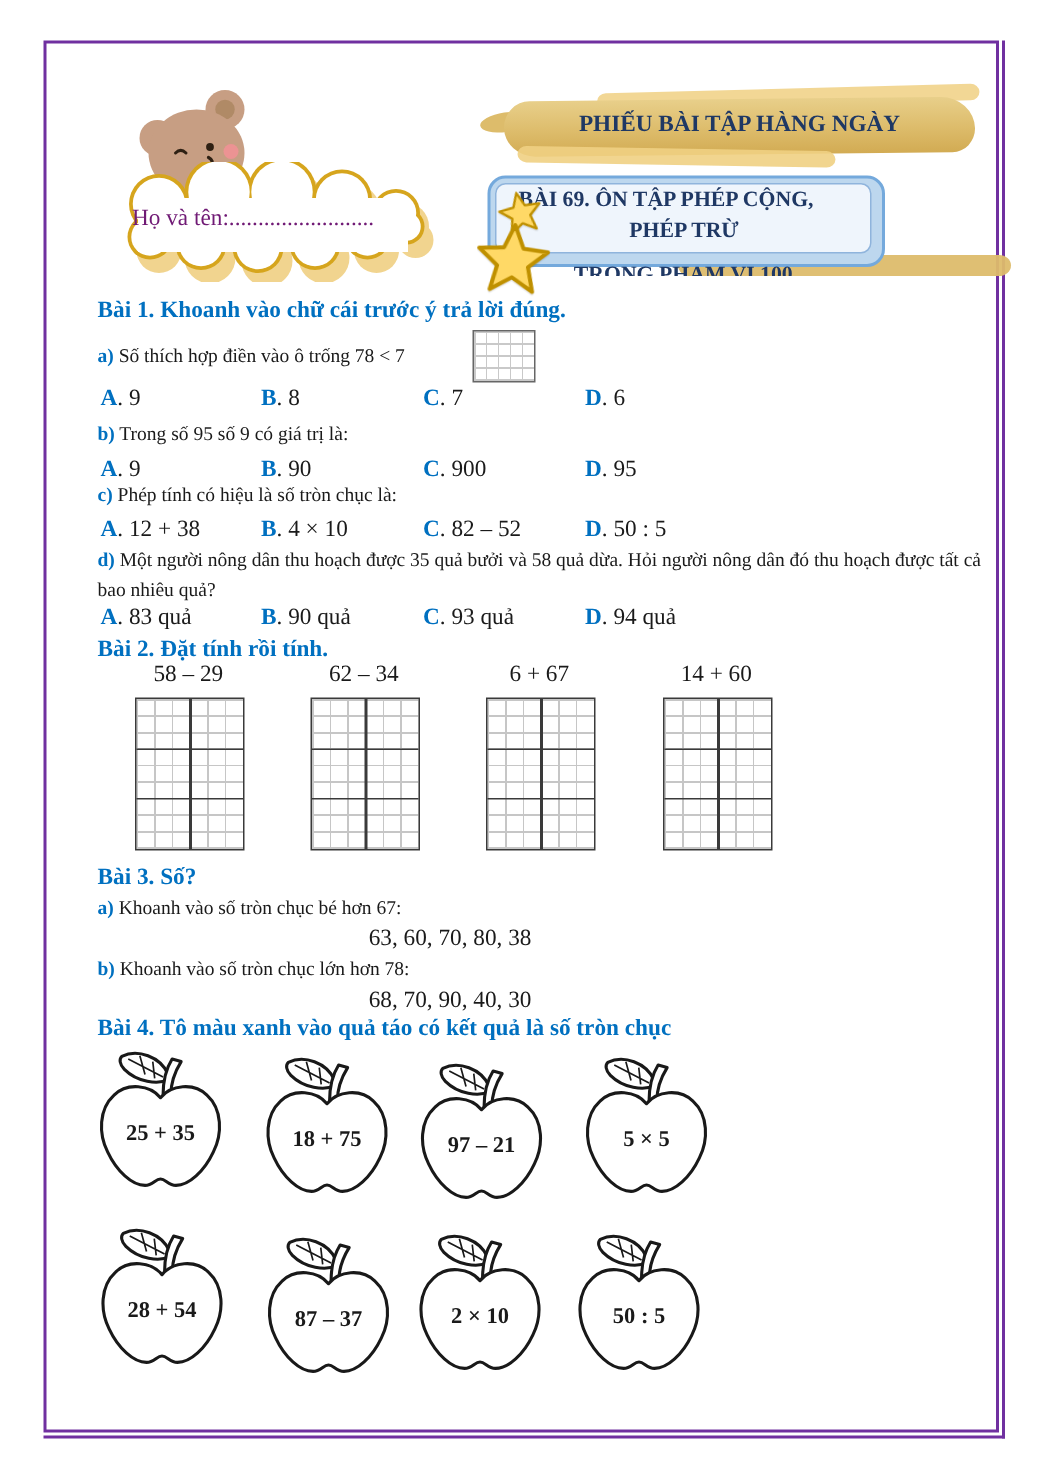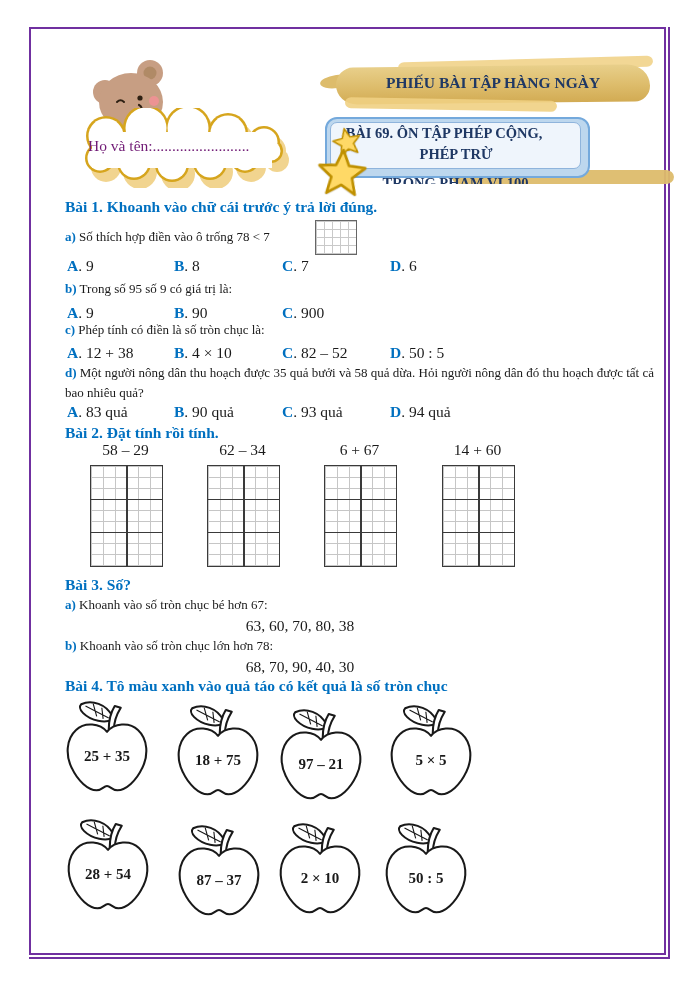--- a/index.html
+++ b/index.html
@@ -157,23 +157,24 @@
   <div><span class="opt-letter">B</span><span class="opt-text">8</span></div>
   <div><span class="opt-letter">C</span><span class="opt-text">7</span></div>
   <div><span class="opt-letter">D</span><span class="opt-text">6</span></div>
 </div>
 
 <div class="abs q-line l-qb"><span class="q-label">b)</span> <span>Trong số 95 số 9 có giá trị là:</span></div>
 <div class="abs options o-qb">
   <div><span class="opt-letter">A</span><span class="opt-text">9</span></div>
   <div><span class="opt-letter">B</span><span class="opt-text">90</span></div>
   <div><span class="opt-letter">C</span><span class="opt-text">900</span></div>
-</div>
-
-<div class="abs q-line l-qc"><span class="q-label">c)</span> <span>Phép tính có điền là số tròn chục là:</span></div>
+  <div><span class="opt-letter">D</span><span class="opt-text">95</span></div>
+</div>
+
+<div class="abs q-line l-qc"><span class="q-label">c)</span> <span>Phép tính có hiệu là số tròn chục là:</span></div>
 <div class="abs options o-qc">
   <div><span class="opt-letter">A</span><span class="opt-text">12 + 38</span></div>
   <div><span class="opt-letter">B</span><span class="opt-text">4 × 10</span></div>
   <div><span class="opt-letter">C</span><span class="opt-text">82 – 52</span></div>
   <div><span class="opt-letter">D</span><span class="opt-text">50 : 5</span></div>
 </div>
 
 <div class="abs q-line l-qd"><span class="q-label">d)</span> <span>Một người nông dân thu hoạch được 35 quả bưởi và 58 quả dừa. Hỏi người nông dân đó thu hoạch được tất cả bao nhiêu quả?</span></div>
 <div class="abs options o-qd">
   <div><span class="opt-letter">A</span><span class="opt-text">83 quả</span></div>

